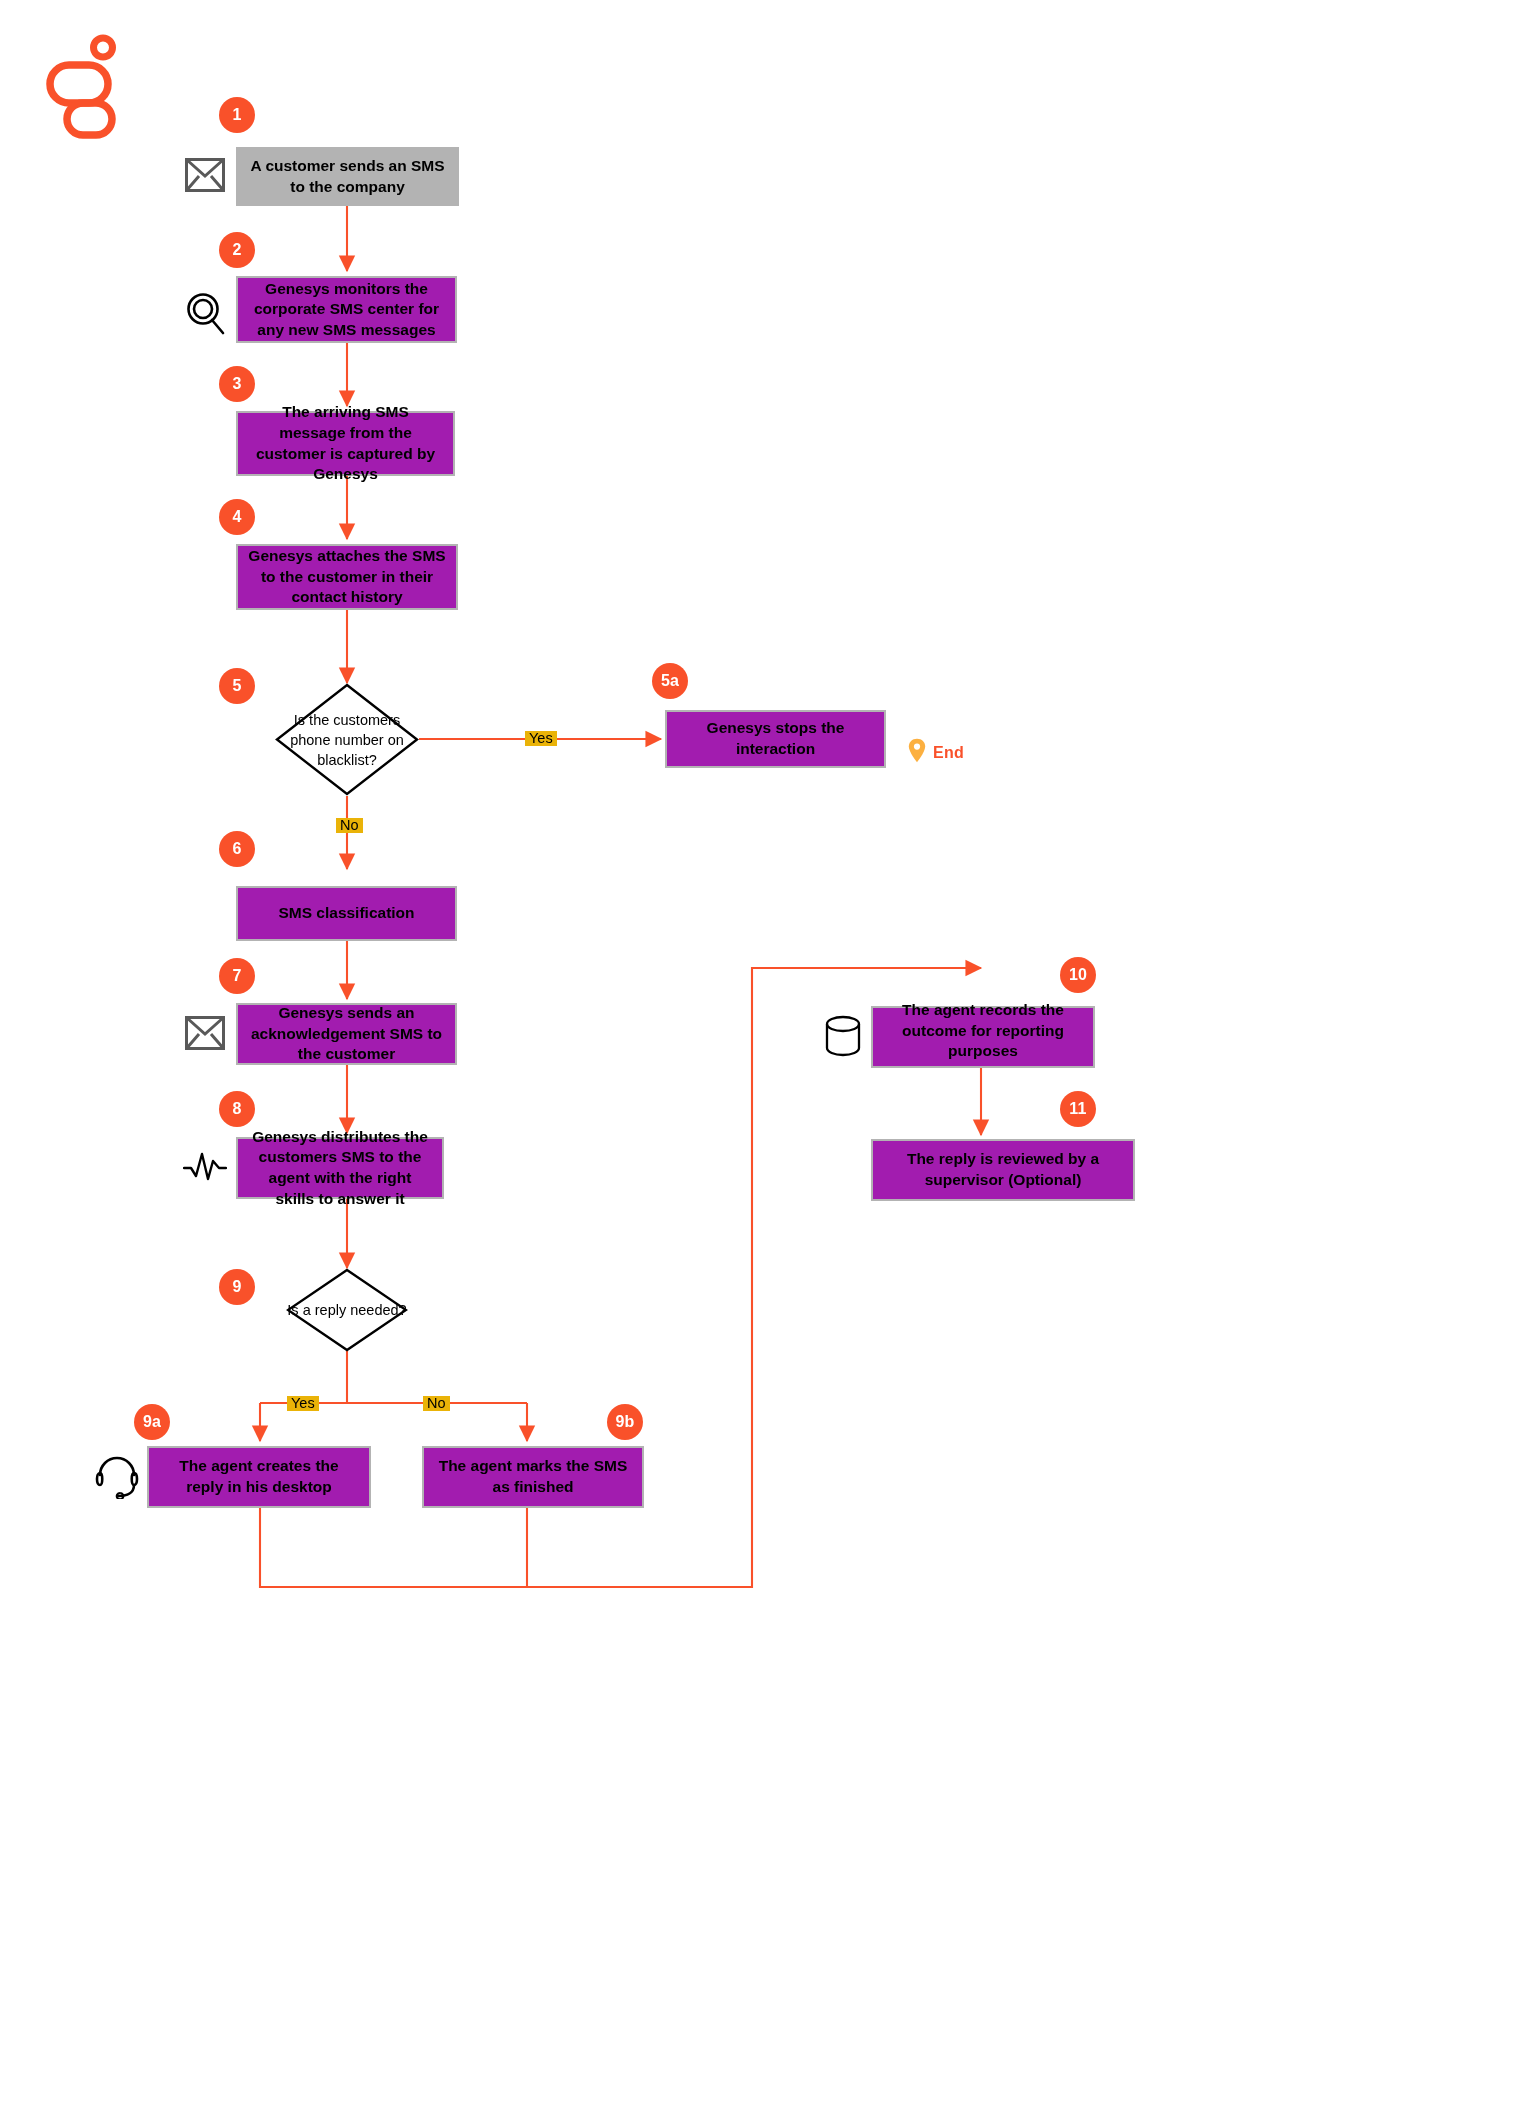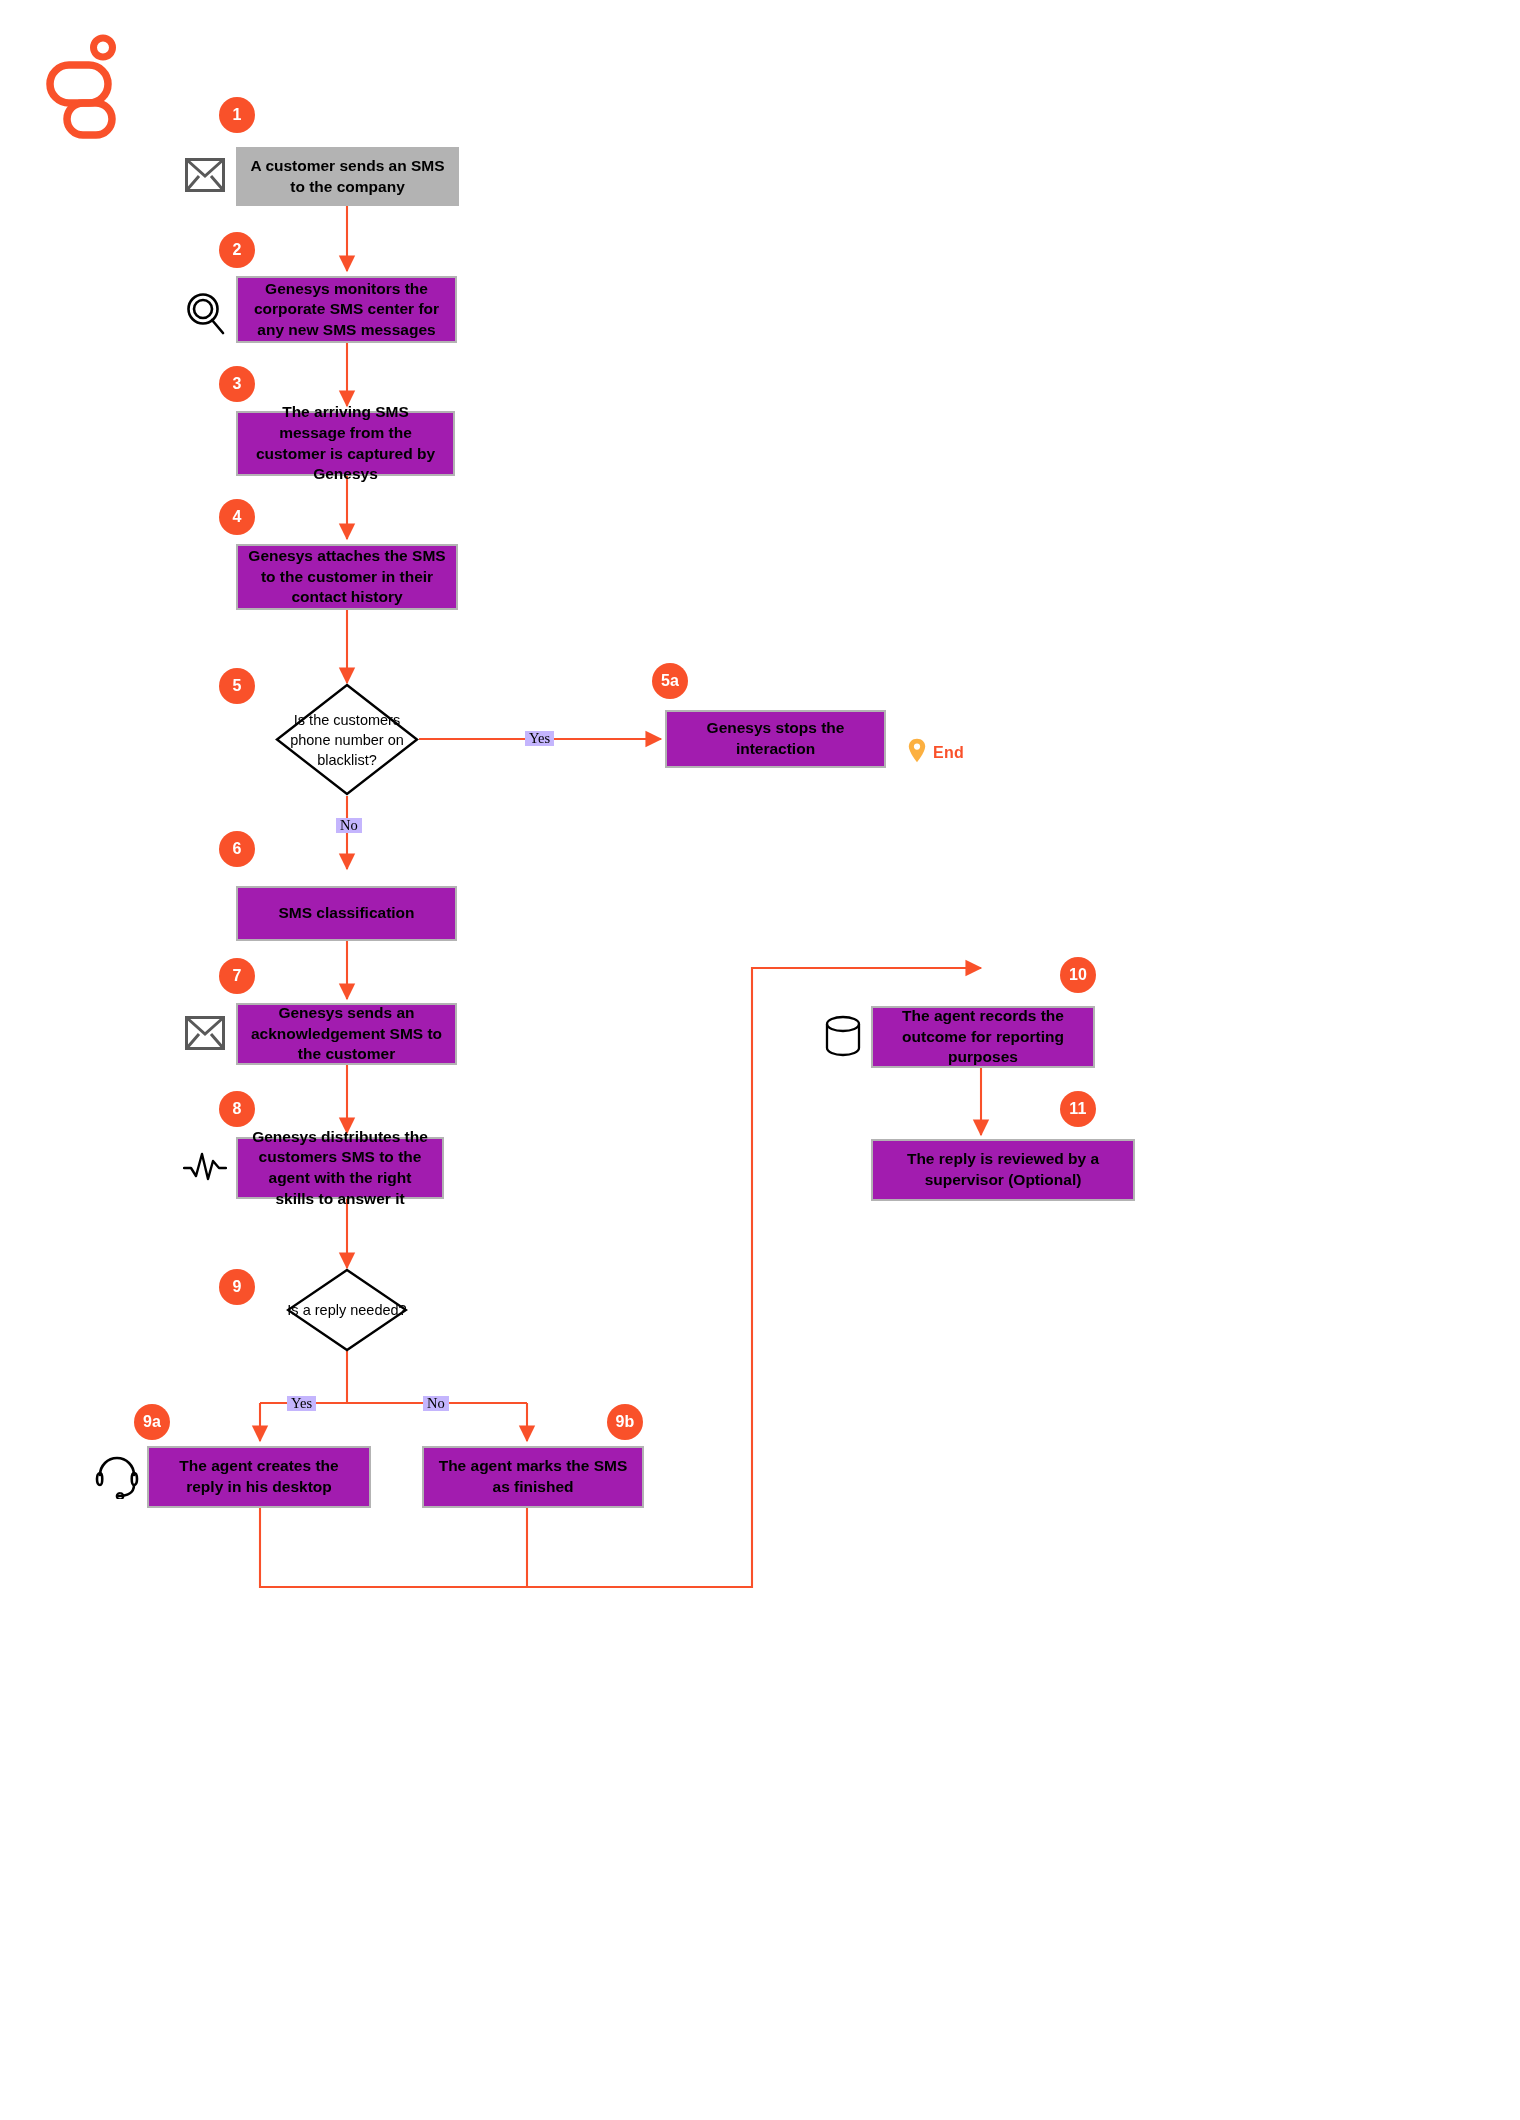--- a/index.html
+++ b/index.html
@@ -67,25 +67,24 @@
     font-size:16px;
     font-weight:bold;
     display:flex;align-items:center;justify-content:center;
     letter-spacing:.2px;
   }
   
   .elabel{
     position:absolute;
     font-size:14.5px;
     color:#000;
-    background:#c4b5fd;
+    background:#eab308;
     padding:0 4px;
     line-height:1;
     white-space:nowrap;
-    font-family:Liberation Serif, serif;
   }
   
   .sideicon{position:absolute;}
   
   .endmark{
     position:absolute;
     display:flex;align-items:center;gap:7px;
   }
   .endmark .etext{
     font-size:16px;font-weight:bold;color:#f9512a;letter-spacing:.3px;
@@ -264,21 +263,21 @@
     <span class="txt">The agent marks the SMS as finished</span>
   </div>
 
   <div class="badge" style="left:1060px;top:957px;">10</div>
   <div class="sideicon" style="left:824px;top:1015px;">
     <svg width="38" height="42" viewBox="0 0 38 42">
       <ellipse cx="19" cy="9" rx="16" ry="7" fill="#ffffff" stroke="#000" stroke-width="2.3"></ellipse>
       <path d="M3,9 L3,33 A16,7 0 0 0 35,33 L35,9" fill="none" stroke="#000" stroke-width="2.3"></path>
     </svg>
   </div>
-  <div class="node proc" style="left:871px;top:1006px;width:224px;height:62px;">
+  <div class="node proc" style="left:871px;top:1006px;width:224px;height:62px;align-items:flex-end;">
     <span class="txt">The agent records the outcome for reporting purposes</span>
   </div>
 
   <div class="badge" style="left:1060px;top:1091px;">11</div>
   <div class="node proc" style="left:871px;top:1139px;width:264px;height:62px;">
     <span class="txt">The reply is reviewed by a supervisor (Optional)</span>
   </div>
 
 </div>
 

